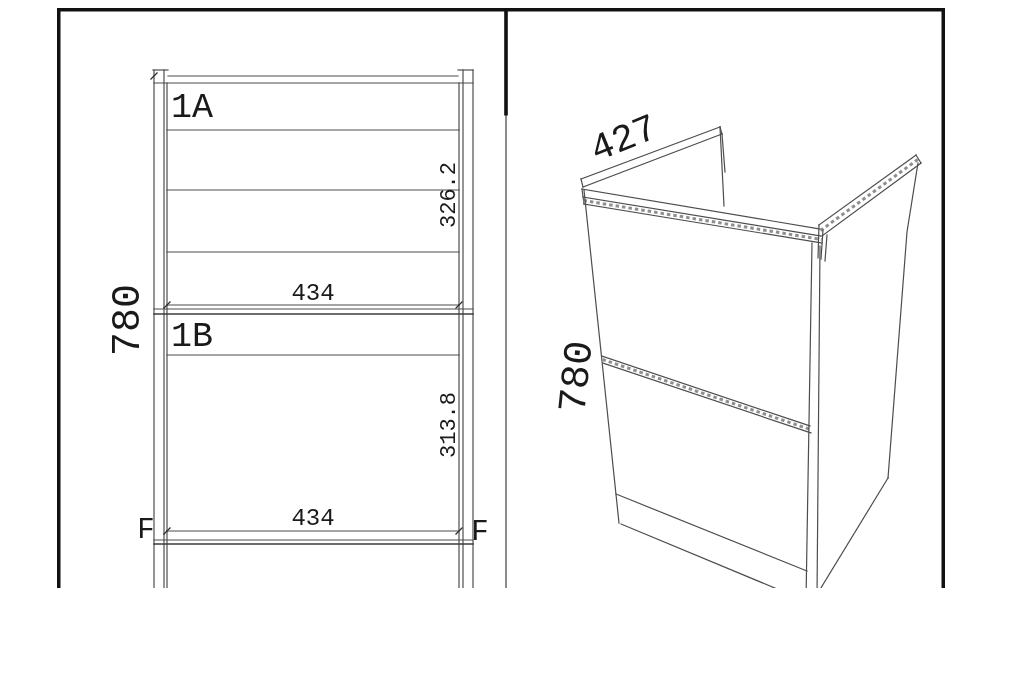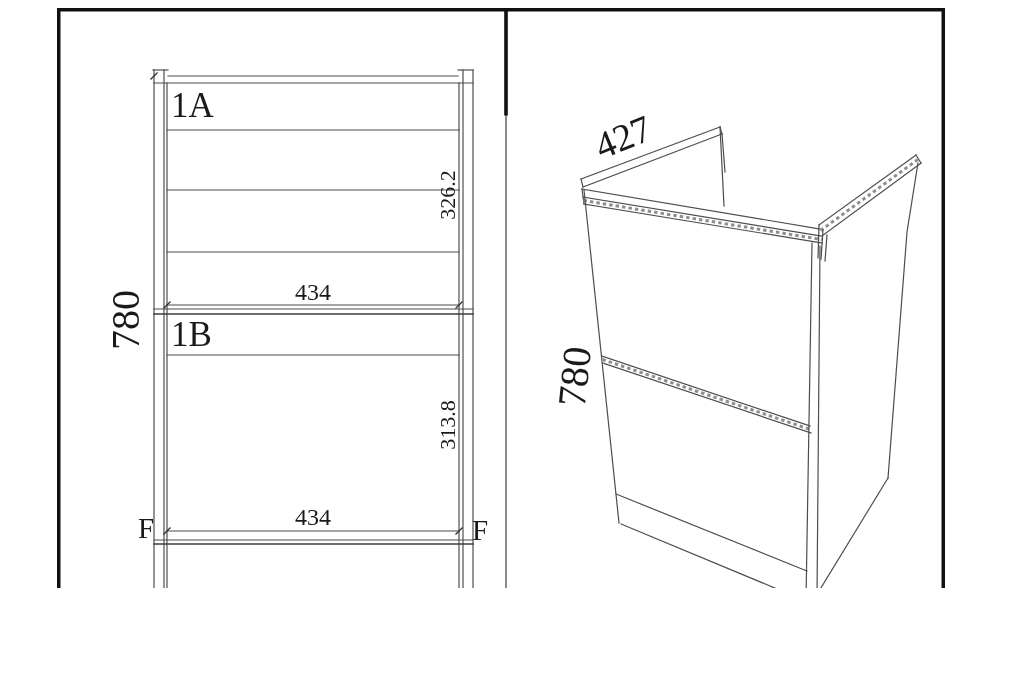--- a/index.html
+++ b/index.html
@@ -1,17 +1,17 @@
 <!DOCTYPE html>
 <html><head>
 <meta charset="utf-8">
 <style>
   html,body{margin:0;padding:0;background:#fff;}
   .page{position:relative;width:1011px;height:588px;background:#fff;overflow:hidden;
-        font-family:Liberation Serif, serif;}
+        font-family:Liberation Mono, monospace;}
   svg{position:absolute;left:0;top:0;}
   text{fill:#1a1a1a;}
   .ln{stroke:#4d4d4d;stroke-width:1.2;fill:none;stroke-linecap:square;}
   .ln2{stroke:#3d3d3d;stroke-width:1.6;fill:none;stroke-linecap:square;}
   .hatch{stroke:#8f8f8f;stroke-width:3;fill:none;stroke-dasharray:3.5 3;}
   .tick{stroke:#2c2c2c;stroke-width:1.3;fill:none;}
   .frame{stroke:#111;stroke-width:3.5;fill:none;}
   .divthick{fill:#111;}
   .divthin{stroke:#6e6e6e;stroke-width:1.6;}
 </style>

